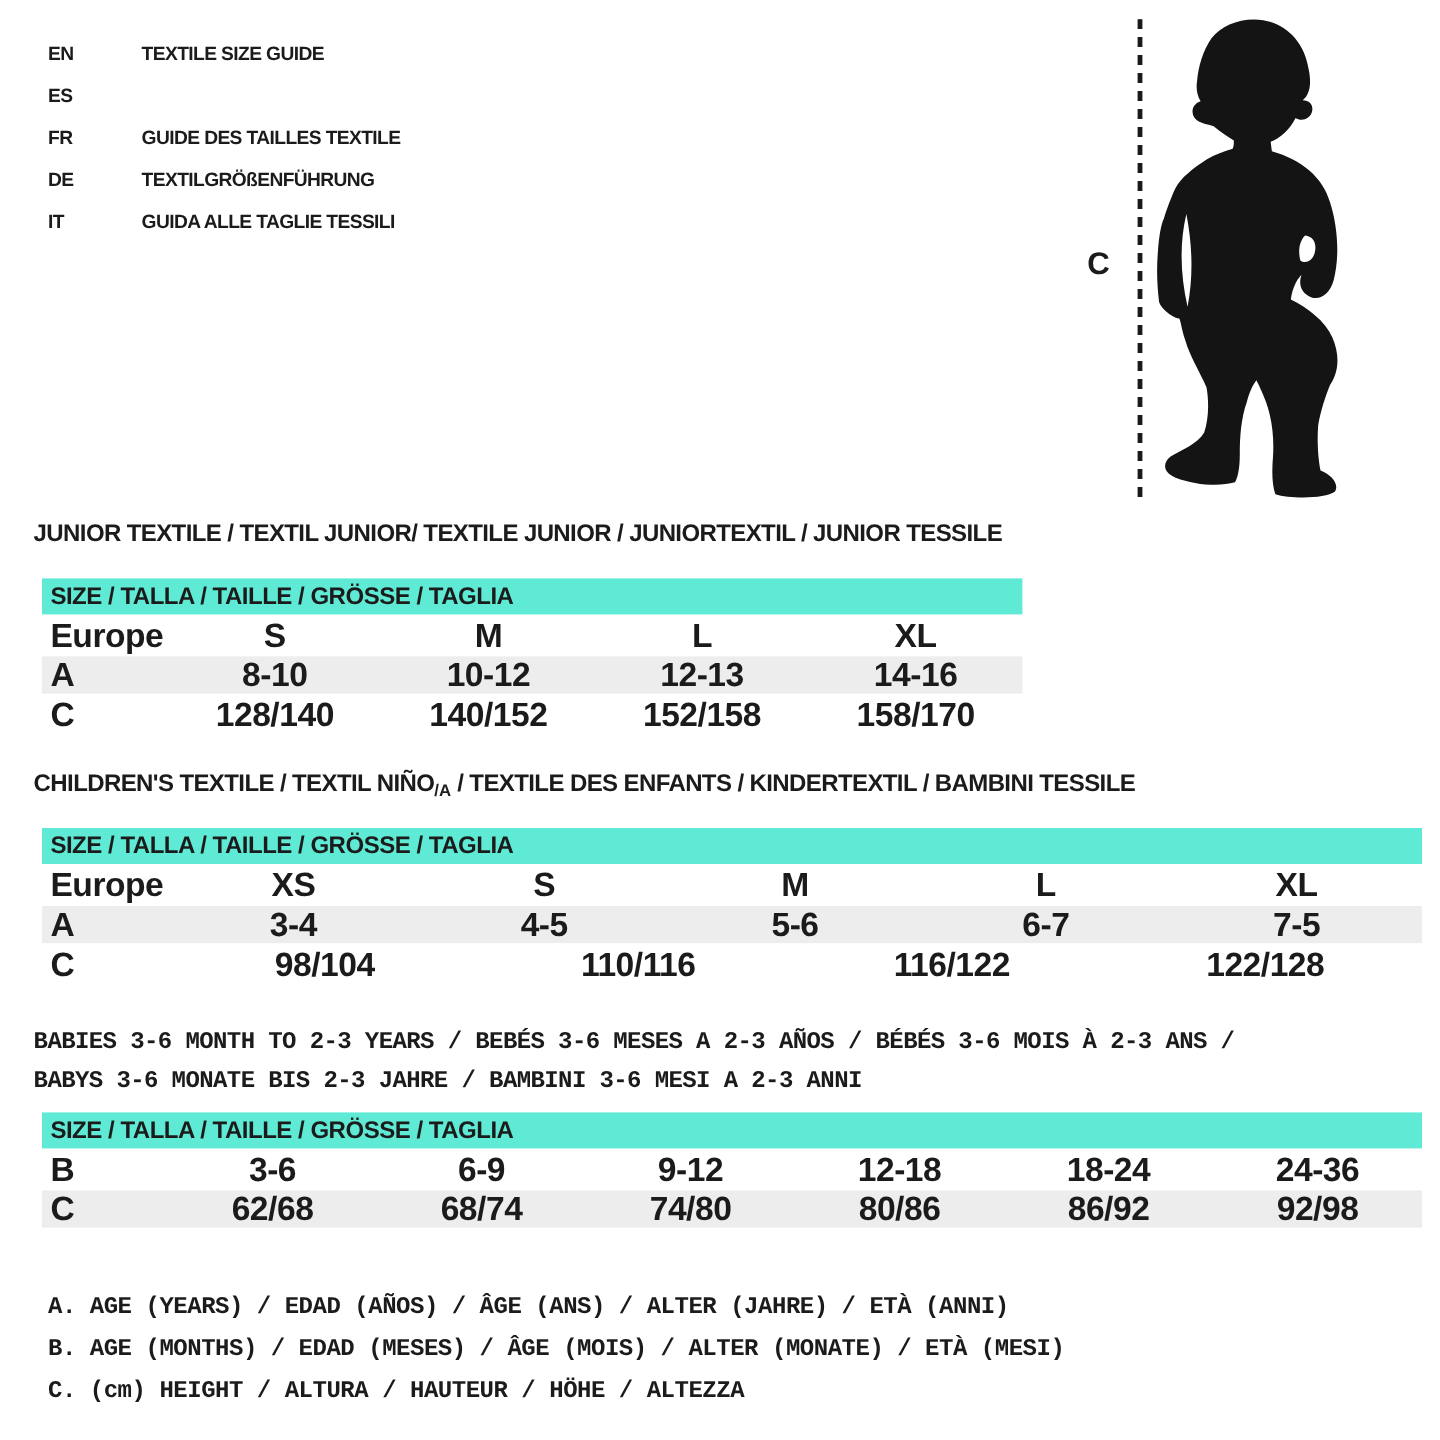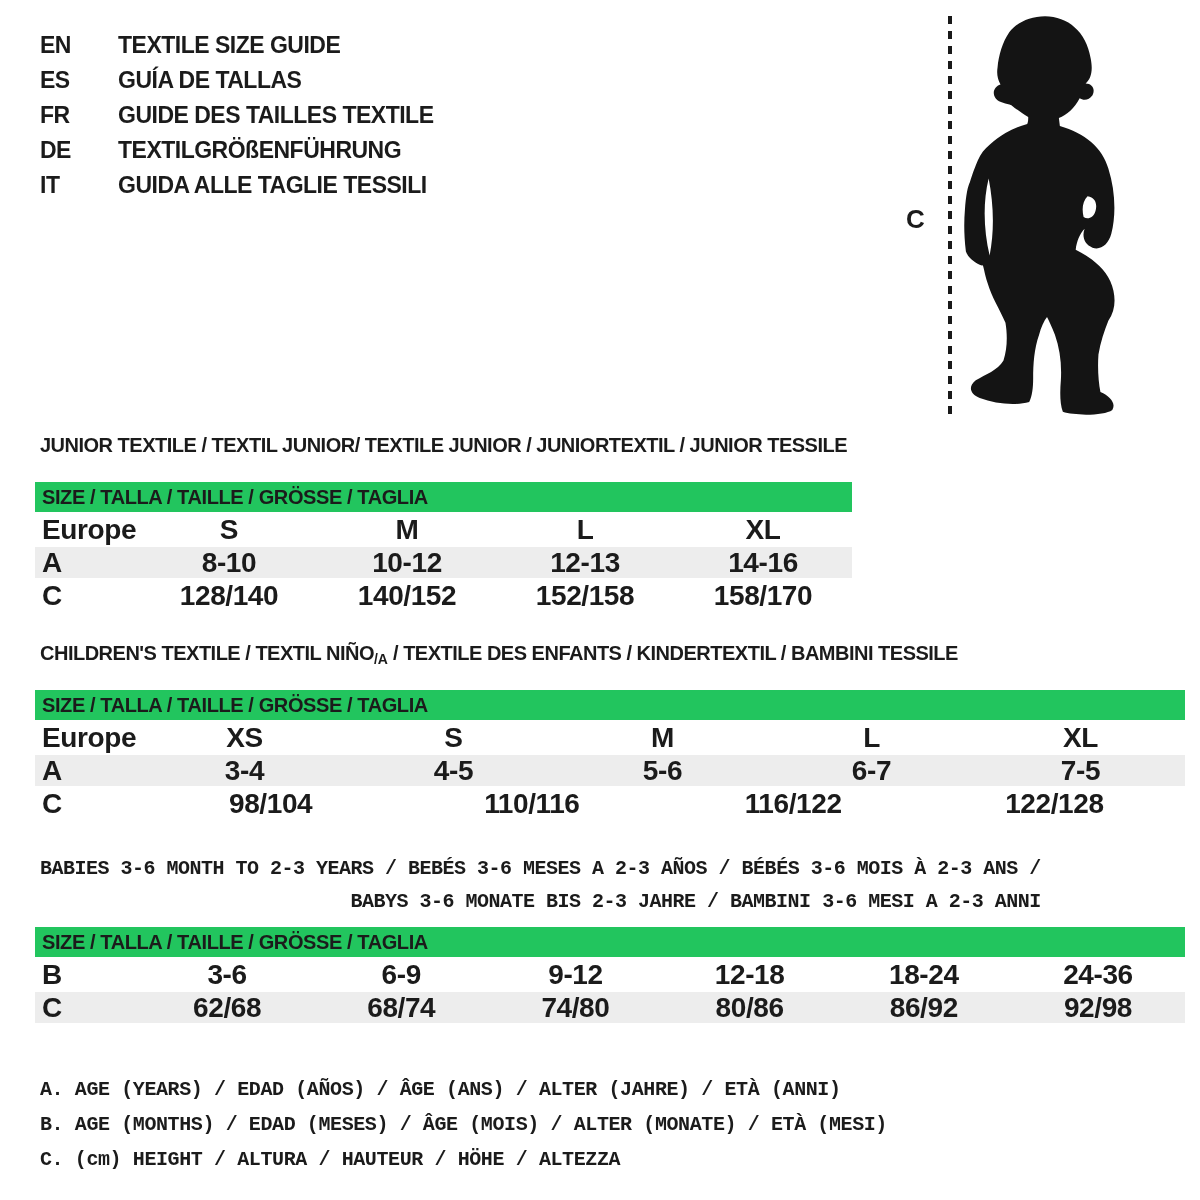--- a/index.html
+++ b/index.html
@@ -5,34 +5,34 @@
   * { margin:0; padding:0; box-sizing:border-box; }
   body { background:#ffffff; }
   .page {
     position:relative; width:1200px; height:1200px;
     background:#ffffff; overflow:hidden;
     font-family:"Liberation Sans", sans-serif;
     color:#1b1b1b; font-weight:bold;
   }
   
   .langs { position:absolute; left:40px; top:28px; }
-  .lang-row { display:flex; line-height:35px; font-size:23px; letter-spacing:-0.5px; }
+  .lang-row { display:flex; line-height:35px; font-size:16px; letter-spacing:-0.5px; }
   .lang-code { width:78px; }
   
   .dash-line {
     position:absolute; left:948px; top:16px; width:4px; height:400px;
     background:repeating-linear-gradient(180deg, #191919 0 8px, transparent 8px 15px);
   }
   .measure-c { position:absolute; left:906px; top:204px; font-size:26px; }
   .kid-svg { position:absolute; left:956px; top:12px; }
   
-  .section-title { position:absolute; left:40px; font-size:20px; letter-spacing:-0.5px; white-space:nowrap;text-align:right; }
+  .section-title { position:absolute; left:28px; font-size:20px; letter-spacing:-0.5px; white-space:nowrap; }
   .two-line { line-height:33px;font-family:Liberation Mono, monospace; }
   .size-band {
-    position:absolute; left:35px; height:30px; background:#22c55e;
+    position:absolute; left:35px; height:30px; background:#5eead4;
     font-size:20px; line-height:31px; padding-left:7px; letter-spacing:-0.4px;
   }
   .trow {
     position:absolute; left:35px; height:31px; display:flex;
     font-size:28px; line-height:31px; letter-spacing:-0.4px;
   }
   .trow.shaded { background:#ededed; }
   .tlabel { width:105px; padding-left:7px; flex:none; }
   .tcell { flex:1; text-align:center; }
   .w-junior { width:817px; }
@@ -46,21 +46,20 @@
 
 <div class="page">
 
   <div class="langs">
     <div class="lang-row">
       <span class="lang-code">EN</span>
       <span>TEXTILE SIZE GUIDE</span>
     </div>
     <div class="lang-row">
       <span class="lang-code">ES</span>
-      <span>GUÍA DE TALLAS</span>
     </div>
     <div class="lang-row">
       <span class="lang-code">FR</span>
       <span>GUIDE DES TAILLES TEXTILE</span>
     </div>
     <div class="lang-row">
       <span class="lang-code">DE</span>
       <span>TEXTILGRÖßENFÜHRUNG</span>
     </div>
     <div class="lang-row">

